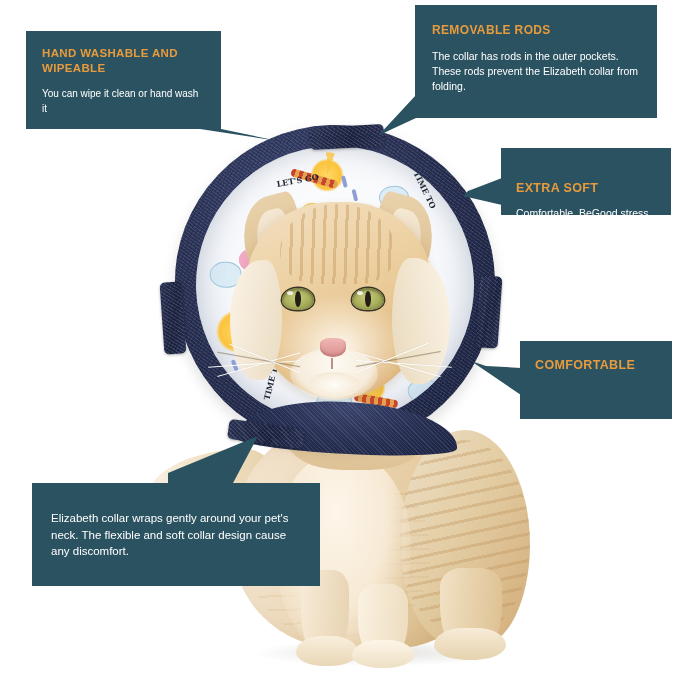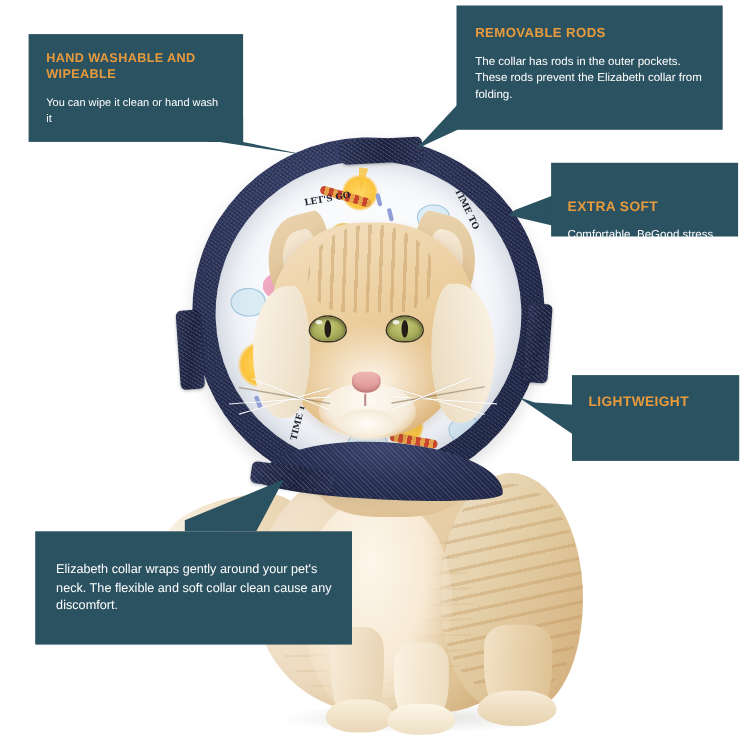--- a/index.html
+++ b/index.html
@@ -312,20 +312,20 @@
     <div class="title">REMOVABLE RODS</div>
     <div class="desc">The collar has rods in the outer pockets. These rods prevent the Elizabeth collar from folding.</div>
   </div>
 
   <div class="callout" id="c-soft">
     <div class="title">EXTRA SOFT</div>
     <div class="desc">Comfortable. BeGood stress</div>
   </div>
 
   <div class="callout" id="c-light">
-    <div class="title">LIGHTWEIGHT</div>
+    <div class="title">COMFORTABLE</div>
   </div>
 
   <div class="callout" id="c-comfort">
-    <div class="desc">Elizabeth collar wraps gently around your pet's neck. The flexible and soft collar clean cause any discomfort.</div>
+    <div class="desc">Elizabeth collar wraps gently around your pet's neck. The flexible and soft collar design cause any discomfort.</div>
   </div>
 
 </div>
 
 </body></html>

